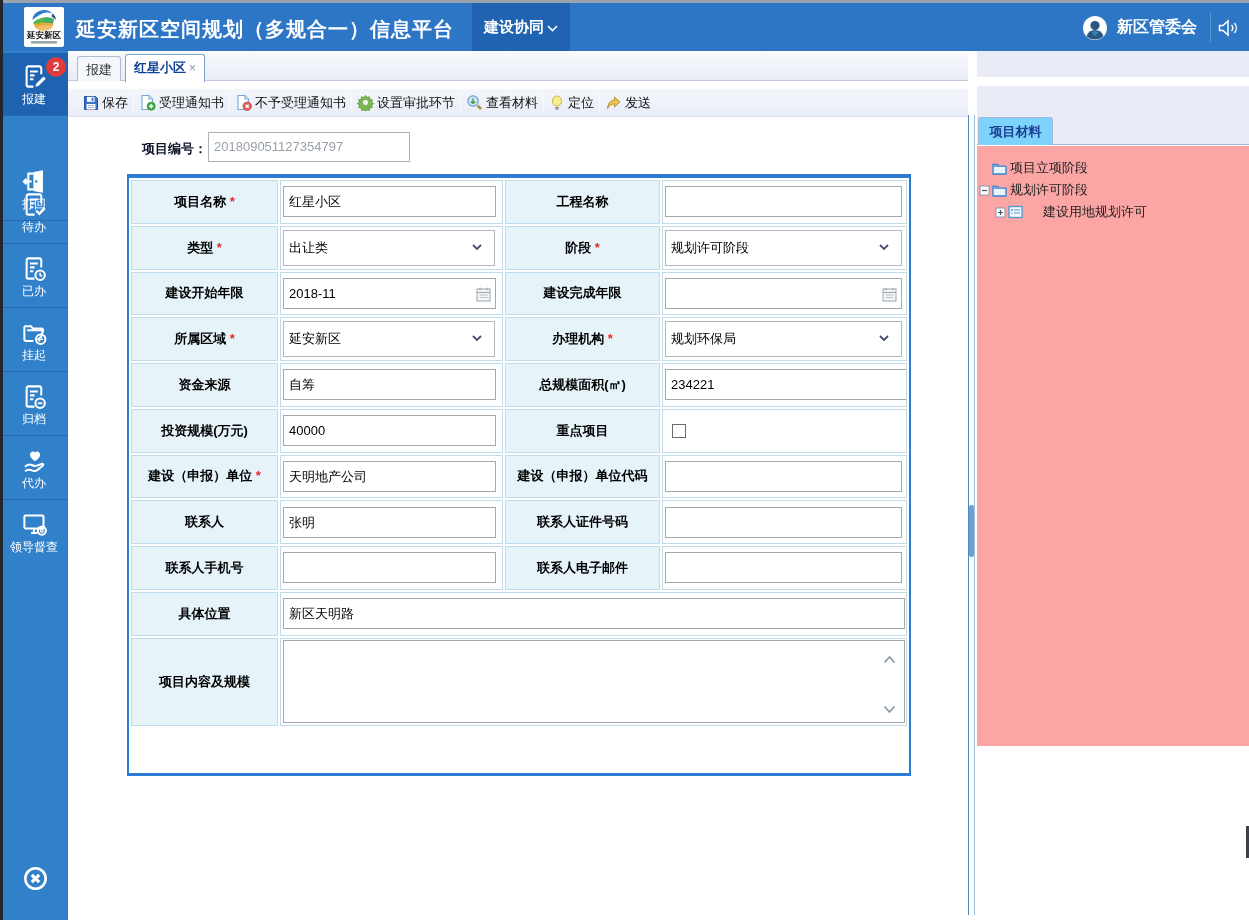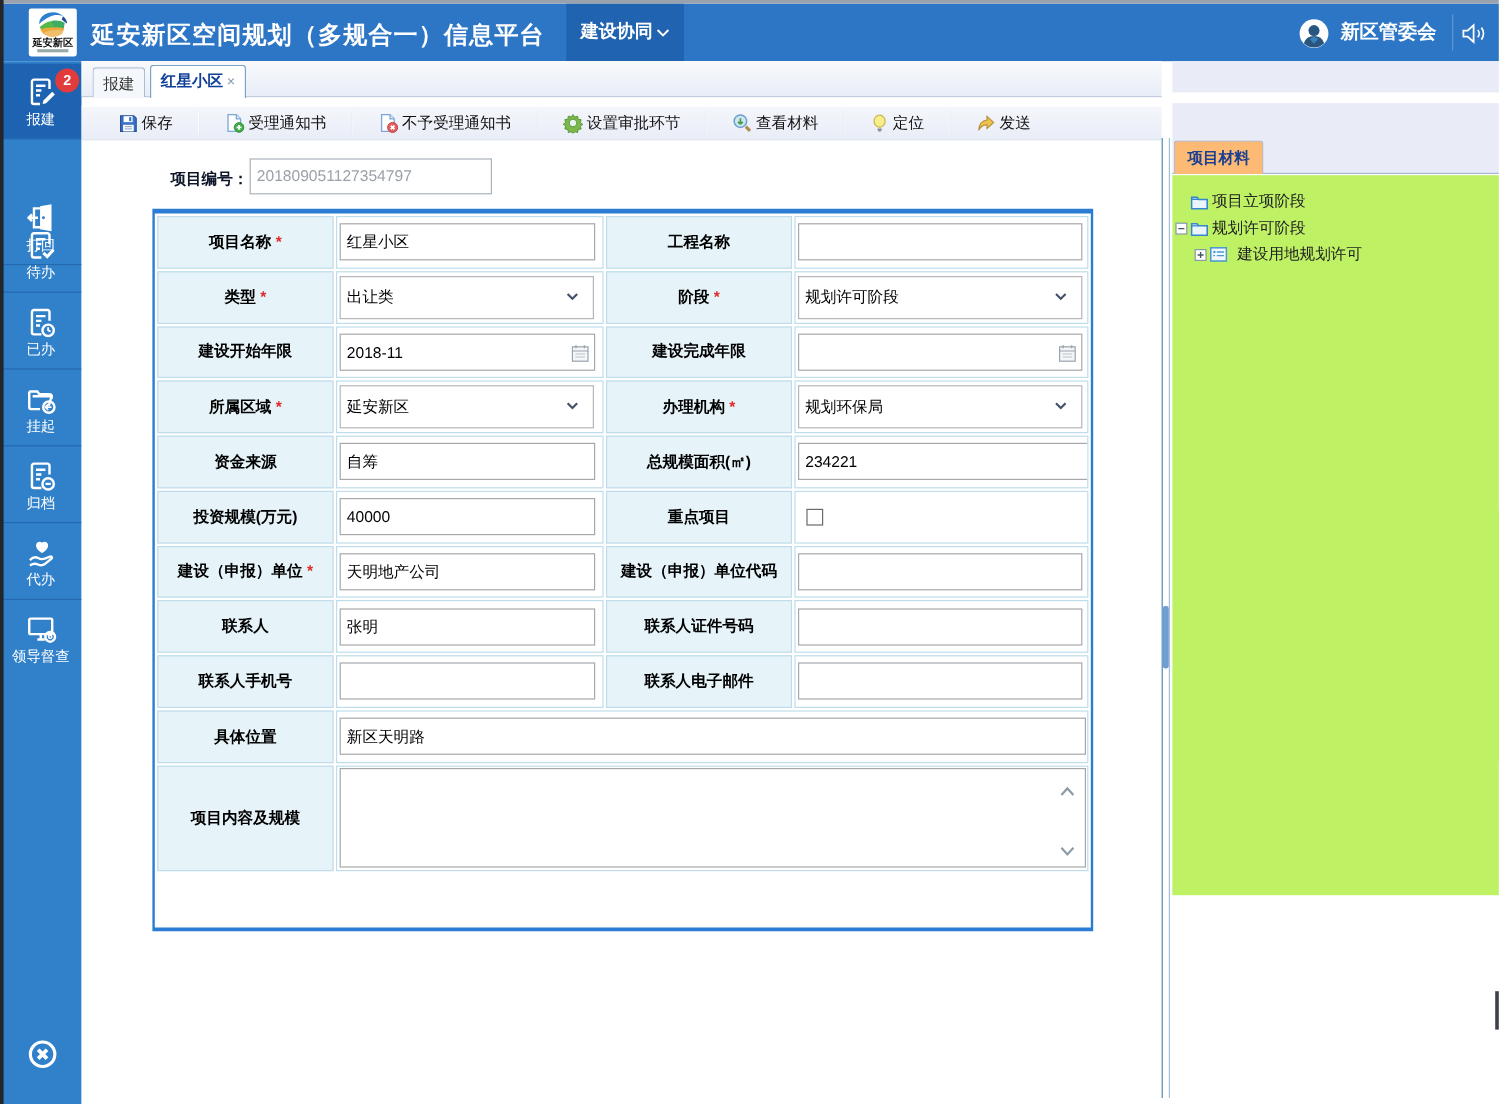--- a/index.html
+++ b/index.html
@@ -19,21 +19,21 @@
   .sbitem.sel { background:#1d63b2; }
   .sbitem svg { display:block; margin:10px auto 0; }
   .sblabel { color:#fff; font-size:12px; margin-top:1px; }
   #badge { position:absolute; left:46px; top:57px; width:20px; height:20px; background:#e23b3b; border-radius:50%; color:#fff; font-size:12px; font-weight:bold; text-align:center; line-height:20px; z-index:60; }
   
   #main { position:absolute; left:68px; top:51px; width:900px; height:869px; background:#fff; }
   #tabstrip { position:absolute; left:0; top:0; width:900px; height:30px; background:linear-gradient(#f8fafd,#e8ecf6); border-bottom:1px solid #c3cbdf; }
   #tab1 { position:absolute; left:9px; top:5px; width:44px; height:25px; background:#f4f7fb; border:1px solid #aebcd2; border-bottom:none; border-radius:3px 3px 0 0; font-size:13px; color:#333; text-align:center; line-height:25px; }
   #tab2 { position:absolute; left:57px; top:3px; width:80px; height:28px; background:#fff; border:1px solid #7ea4cc; border-bottom:none; border-radius:3px 3px 0 0; font-size:13px; color:#0f3f96; font-weight:bold; text-align:center; line-height:26px; z-index:5; }
   #tab2 .x { color:#8899aa; font-weight:normal; font-size:12px; margin-left:3px; }
-  #toolbar { position:absolute; left:0; top:37px; width:900px; height:29px; background:linear-gradient(#f4f6fb,#e9edf7); border-top:1px solid #fdfdfe; border-bottom:1px solid #dde3ee; display:flex; align-items:center; font-size:13px; color:#111;gap:16px; }
+  #toolbar { position:absolute; left:0; top:37px; width:900px; height:29px; background:linear-gradient(#f4f6fb,#e9edf7); border-top:1px solid #fdfdfe; border-bottom:1px solid #dde3ee; display:flex; align-items:center; font-size:13px; color:#111; }
   .tbitem { display:flex; align-items:center; white-space:nowrap; }
   .tbitem svg { margin-right:3px; }
   .tbsep { width:1px; height:19px; background:#c9d3e2; border-right:1px solid #fbfcfd; margin:0 5px; }
   
   #pnolabel { position:absolute; left:74px; top:89px; font-size:13px; font-weight:bold; color:#0f172a; }
   #pno { position:absolute; left:140px; top:81px; width:202px; height:30px; border:1px solid #abb2bb; background:#fff; color:#9ba1a9; font-size:13px; line-height:28px; padding-left:5px; }
   #formbox { position:absolute; left:59px; top:123px; width:784px; height:602px; border:2px solid #2b7cd3; border-top:4px solid #2b7cd3; border-bottom:3px solid #2b7cd3; background:#fff; }
   #ftable { border-spacing:2px; width:780px; table-layout:fixed; }
   #ftable td { border:1px solid #bfdcea; font-size:13px; overflow:hidden; }
   #ftable td.lbl { background:#e6f4fa; text-align:center; font-weight:bold; color:#000; }
@@ -45,22 +45,22 @@
   
   #splitter { position:absolute; left:968px; top:115px; width:9px; height:800px; background:#fff; }
   #splitter .l1 { position:absolute; left:0; top:0; width:1px; height:800px; background:#4f8ab8; }
   #splitter .l2 { position:absolute; left:6px; top:0; width:1px; height:800px; background:#9fc2da; }
   #grip { position:absolute; left:1px; top:390px; width:5px; height:52px; background:#6f9fd0; border-radius:2px; }
   
   #rightpanel { position:absolute; left:977px; top:51px; width:272px; height:869px; }
   .band1 { position:absolute; left:0; top:0; width:272px; height:26px; background:#e9ecf7; }
   .band2 { position:absolute; left:0; top:35px; width:272px; height:29px; background:#e9ecf7; }
   #rtabstrip { position:absolute; left:0; top:64px; width:272px; height:30px; background:#e9ecf7; border-bottom:1px solid #aab8d0; }
-  #rtab { position:absolute; left:1px; top:2px; width:75px; height:28px; background:#fdba74; border:1px solid #a8b8d8; border-bottom:none; border-radius:3px 3px 0 0; font-size:13px; font-weight:bold; color:#1b3f91; text-align:center; line-height:27px; }
-  #rtree { position:absolute; left:0; top:95px; width:272px; height:600px; background:#bef264; font-size:13px; color:#222; }
+  #rtab { position:absolute; left:1px; top:2px; width:75px; height:28px; background:#7dd3fc; border:1px solid #a8b8d8; border-bottom:none; border-radius:3px 3px 0 0; font-size:13px; font-weight:bold; color:#1b3f91; text-align:center; line-height:27px; }
+  #rtree { position:absolute; left:0; top:95px; width:272px; height:600px; background:#fca5a5; font-size:13px; color:#222; }
   .tnode { position:absolute; display:flex; align-items:center; }
 </style>
 </head>
 <body>
 <div id="topline"></div>
 <div style="position:absolute; right:0; top:826px; width:3px; height:32px; background:#3c414c; z-index:55;"></div>
 <div id="leftline"></div>
 
 <div id="header">
   <div id="logo">
@@ -414,16 +414,16 @@
     <div class="tnode" style="left:18px; top:57px;">
       <svg width="11" height="11" viewBox="0 0 11 11">
           <rect x="1" y="1" width="9" height="9" fill="#fff" stroke="#8899aa"></rect>
           <path d="M3 5.5h5M5.5 3v5" stroke="#445566" stroke-width="1.2"></path>
         </svg>
       <svg width="15" height="14" viewBox="0 0 15 14" style="margin-left:2px;">
           <rect x="1" y="1.5" width="13" height="11" fill="#f2f8fd" stroke="#4a9ad4" stroke-width="1.3"></rect>
           <circle cx="4" cy="5" r="1" fill="#4a9ad4"></circle>
           <path d="M6 5h6M6 8h6M3 8h1.5" stroke="#4a9ad4" stroke-width="1.1"></path>
         </svg>
-      <span style="margin-left:8px;">建设用地规划许可</span>
+      <span style="margin-left:20px;">建设用地规划许可</span>
     </div>
   </div>
 </div>
 
 </body></html>

